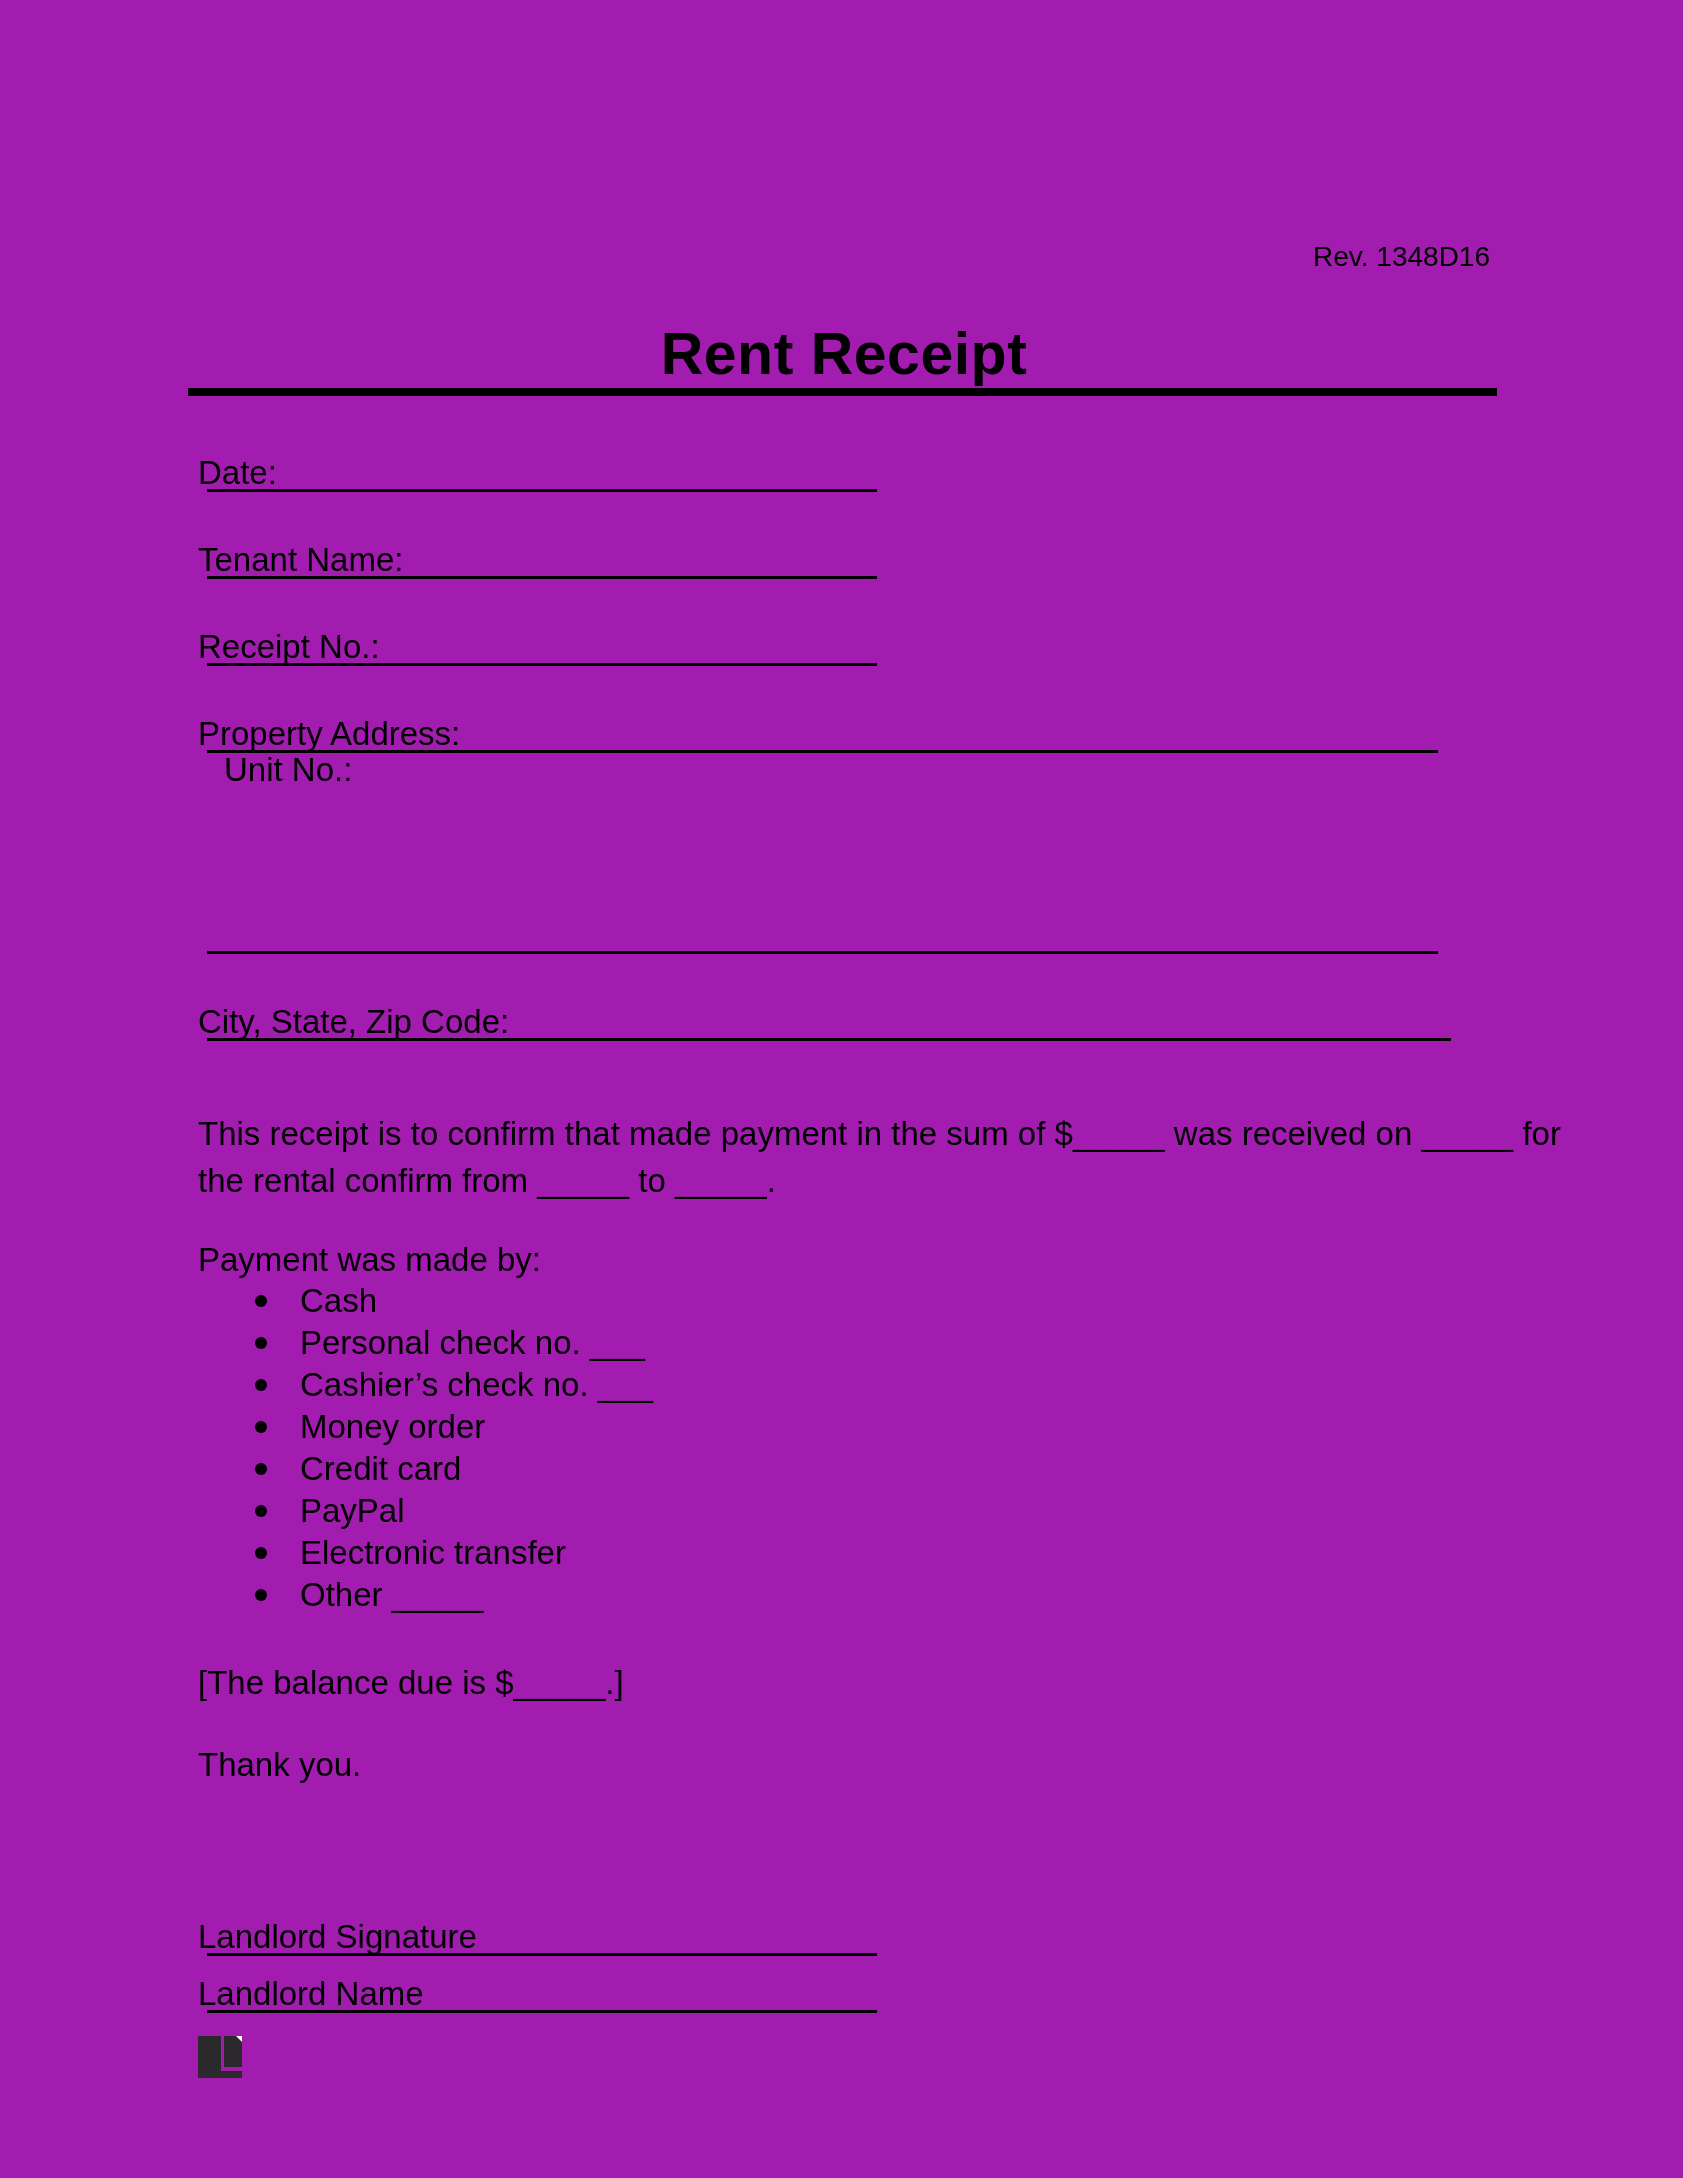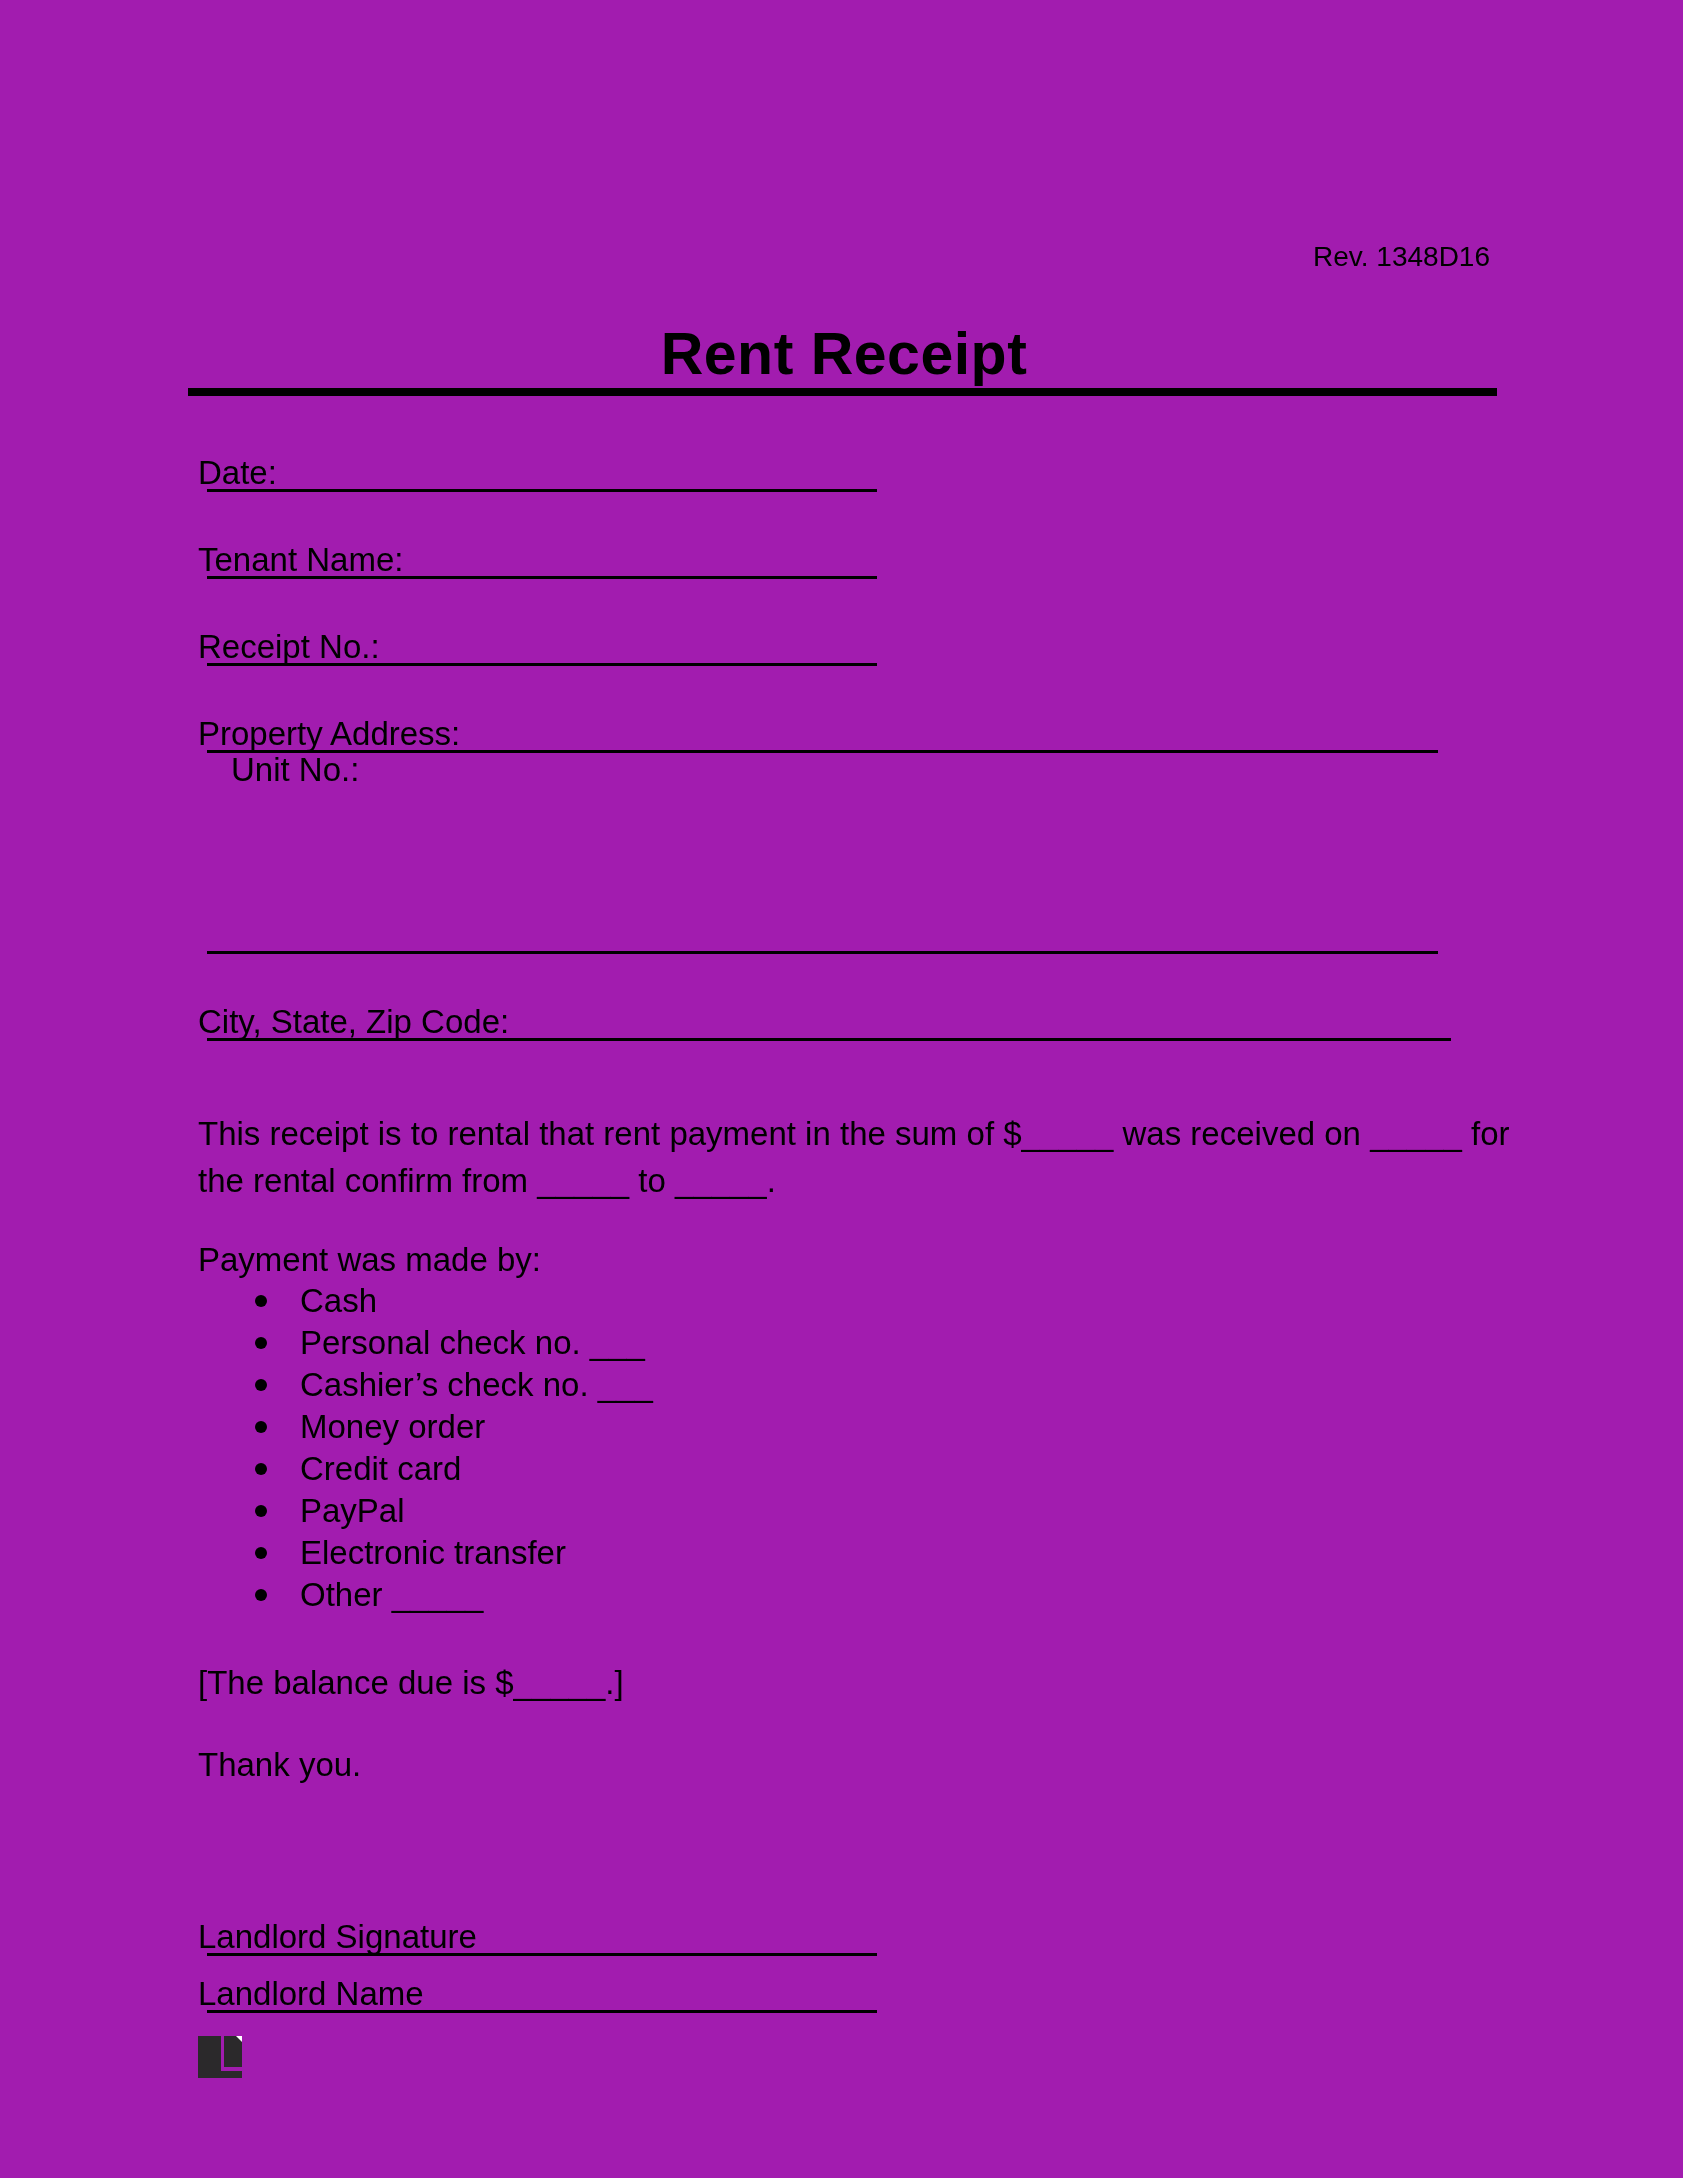--- a/index.html
+++ b/index.html
@@ -47,21 +47,21 @@
     align-self:stretch;
     border-bottom:3px solid #000;
     margin-left:9px;
   }
   .grow { flex:1 1 auto; }
   .row-date    { margin-top:60px; margin-right:613px; }
   .row-receipt { margin-top:51px; margin-right:613px; }
   .row-tenant  { margin-top:51px; margin-right:613px; }
   .row-prop    { margin-top:51px; margin-right:52px; }
   .row-city    { margin-top:51px; margin-right:39px; }
-  .unit-label { margin-left:33px; white-space:nowrap; }
+  .unit-label { margin-left:26px; white-space:nowrap; }
   .unit-line { flex:0 0 168px; }
   .para {
     margin-top:69px;
     line-height:47px;
     white-space:nowrap;
   }
   .payment-heading { margin-top:39px; }
   .method-list {
     list-style:none;
     margin-top:4px;
@@ -131,21 +131,21 @@
       <span class="label unit-label">Unit No.:</span>
       <span class="blank-line unit-line"></span>
     </div>
 
     <div class="field-row row-city">
       <span class="label">City, State, Zip Code:</span>
       <span class="blank-line grow"></span>
     </div>
 
     <div class="para">
-      <div>This receipt is to rental that rent payment in the sum of $_____ was received on _____ for</div>
+      <div>This receipt is to confirm that made payment in the sum of $_____ was received on _____ for</div>
       <div>the rental confirm from _____ to _____.</div>
     </div>
 
     <div class="payment-heading">Payment was made by:</div>
 
     <ul class="method-list">
       <li>
         <span class="bullet"></span>
         <span>Cash</span>
       </li>

